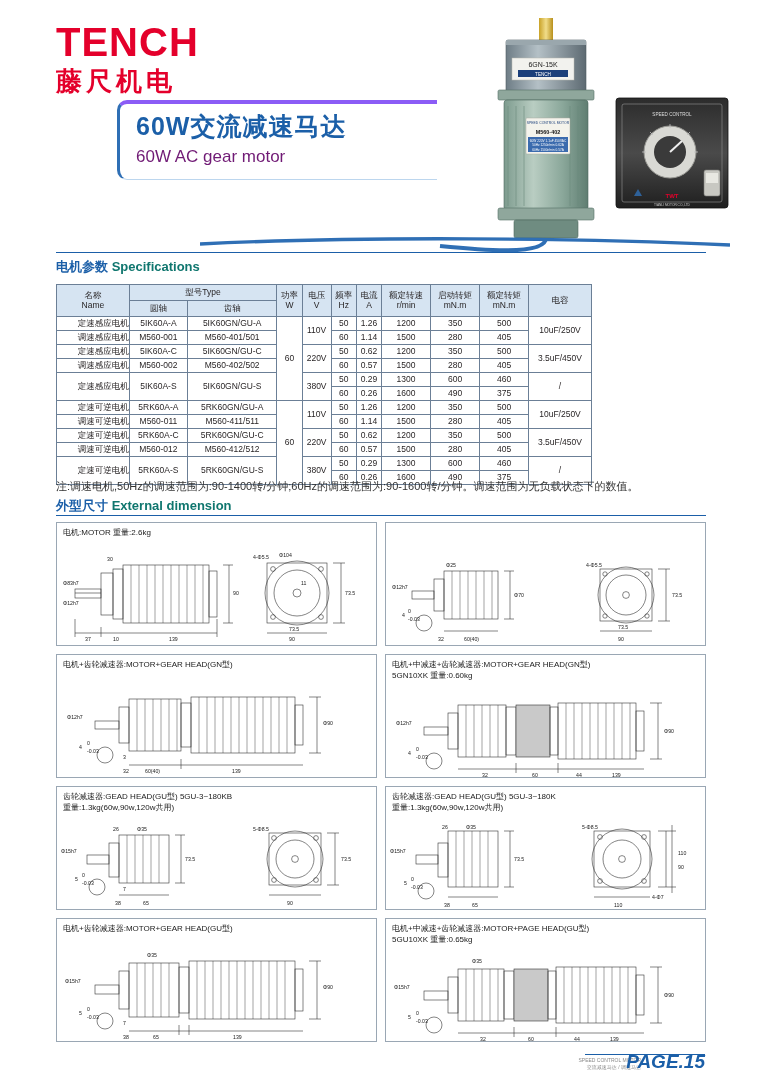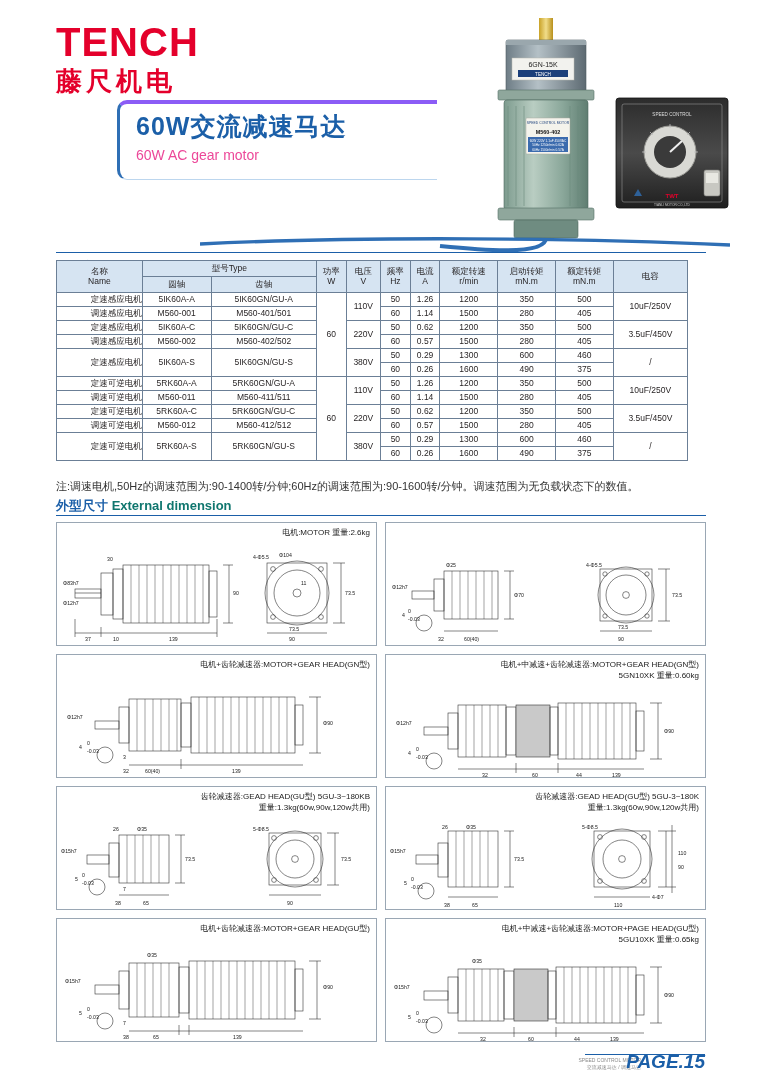--- a/index.html
+++ b/index.html
@@ -37,21 +37,21 @@
     border-bottom: 1px solid #bcd6ee;
     border-top-left-radius: 10px;
     border-bottom-left-radius: 10px;
     padding: 6px 0 0 16px;
     margin-left: 21px;
   }
   .title-cn {
     font-size: 25px; font-weight: bold; color: #1b5fa8; letter-spacing: 1px;
   }
   .title-en {
-    font-size: 14px; color: #ec4899; margin-top: 4px;
+    font-size: 17px; color: #701a75; margin-top: 4px;
   }
 
   
   .swoosh {
     position: absolute; left: 200px; top: 236px; width: 530px; height: 10px;
   }
 
   
   .photo { position: absolute; left: 420px; top: 10px; width: 330px; height: 245px; }
 
@@ -60,21 +60,21 @@
     position: absolute; font-size: 13px; font-weight: bold; color: #1b5fa8;
   }
   .sec-title .en { color: #0f766e; font-weight: bold; }
 
   .rule {
     position: absolute; left: 56px; width: 650px; height: 1px; background: #1b5fa8;
   }
 
   
   table.spec {
-    position: absolute; left: 56px; top: 260px; width: 632px;
+    position: absolute; left: 56px; top: 284px; width: 536px;
     border-collapse: collapse;
     font-size: 8.5px;
   }
   table.spec th, table.spec td {
     border: 1px solid #6b7f96;
     text-align: center;
     padding: 0;
     height: 14px;
     line-height: 1.15;
   }
@@ -87,21 +87,21 @@
   table.spec td.name { text-align: right; }
   .bold-top td { border-top: 1.6px solid #3c4f63; }
 
   .note {
     position: absolute; left: 56px; top: 479px; width: 660px;
     font-size: 11px; color: #333;
   }
 
   
   .dim-grid {
-    position: absolute; left: 56px; top: 522px; width: 650px; text-align: right;
+    position: absolute; left: 56px; top: 522px; width: 650px;
   }
   .dim-row { display: flex; gap: 8px; margin-bottom: 8px; }
   .dim-cell {
     width: 321px; height: 124px;
     border: 1px solid #9aa7b4;
     position: relative;
     padding: 5px 6px;
     overflow: hidden;
   }
   .dim-cell .cap {

